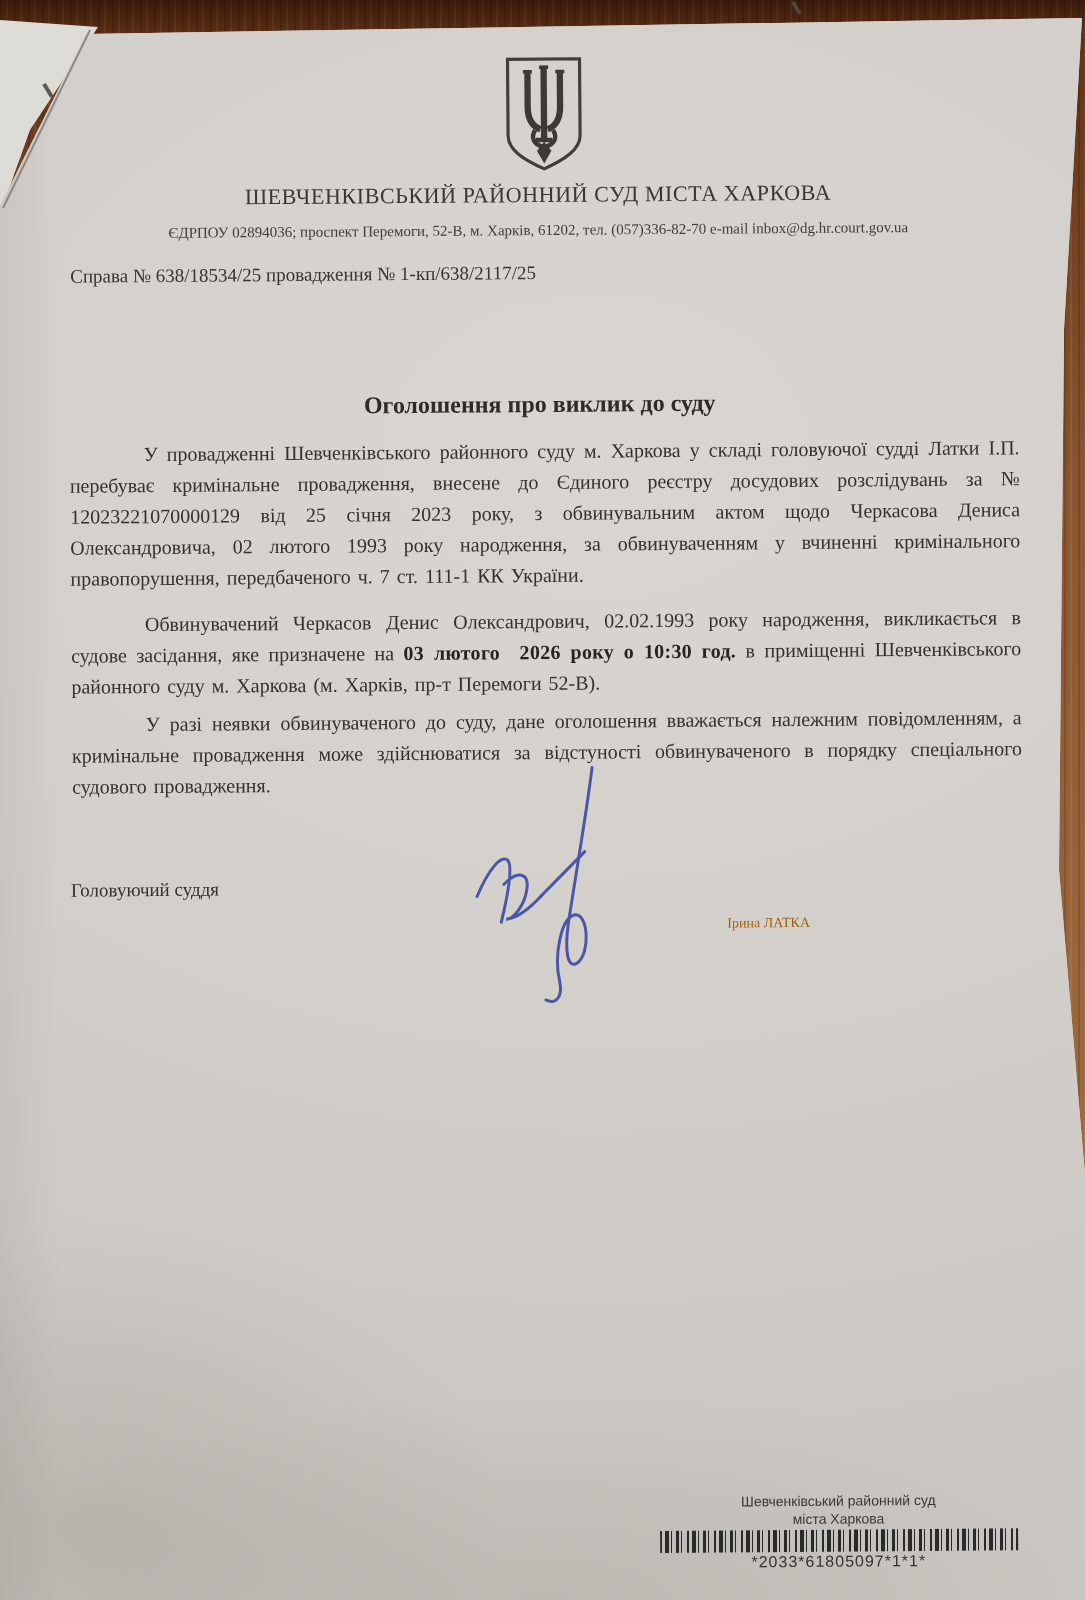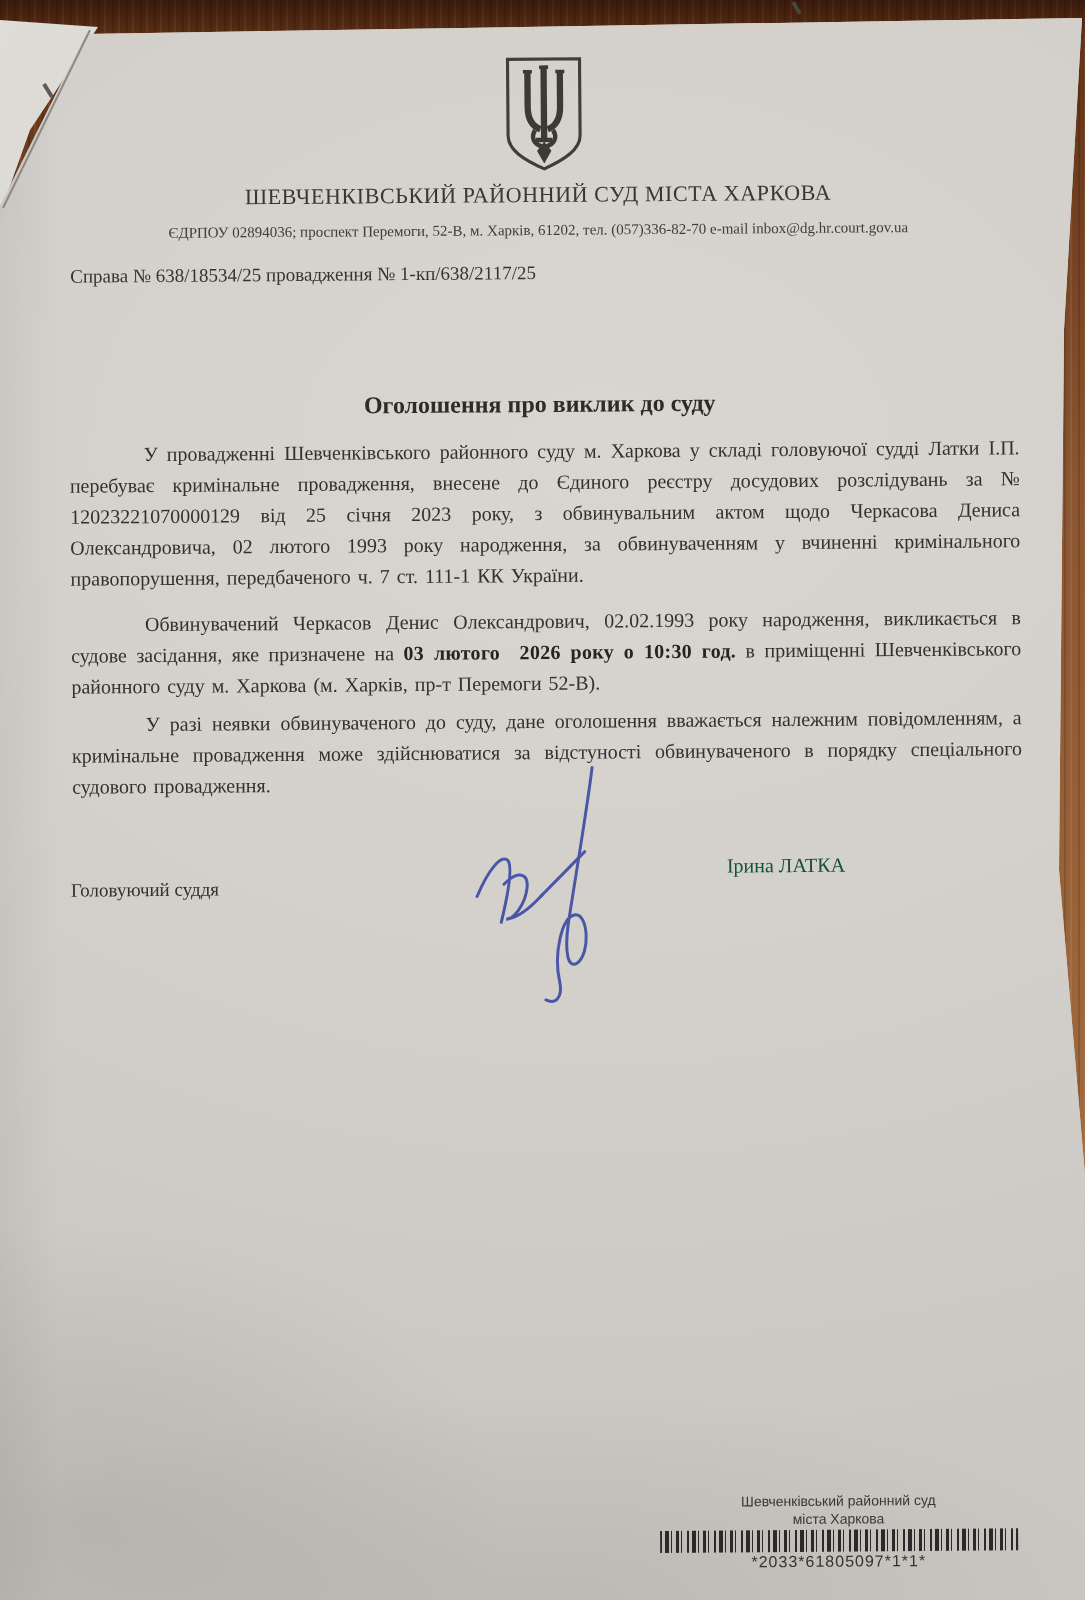--- a/index.html
+++ b/index.html
@@ -56,21 +56,21 @@
   .body-par{
     position:absolute;left:72px;width:950px;
     font-size:20px;line-height:31px;text-align:justify;text-indent:74px;
     color:#34312d;word-spacing:2px;
   }
   .p1{top:436px;}
   .p2{top:606px;}
   .p3{top:706px;}
   .body-par b{color:#262320;letter-spacing:.3px;}
   .sig-role{position:absolute;left:70px;top:876px;font-size:19px;color:#34312d;}
-  .sig-name{position:absolute;left:726px;top:856px;font-size:20px;color:#14532d;}
+  .sig-name{position:absolute;left:726px;top:917px;font-size:14px;color:#a16207;}
   .signature{position:absolute;left:448px;top:762px;width:200px;height:245px;}
   .stamp{
     position:absolute;left:640px;top:1494px;width:385px;text-align:center;
     font-family:"Liberation Sans", sans-serif;color:#3a3835;
   }
   .stamp-line{font-size:14px;line-height:18px;}
   .stamp-bars{
     margin:2px auto 0 auto;width:358px;height:22px;
     background:repeating-linear-gradient(90deg,
       #2a2a2a 0 2px, rgba(0,0,0,0) 2px 5px,

